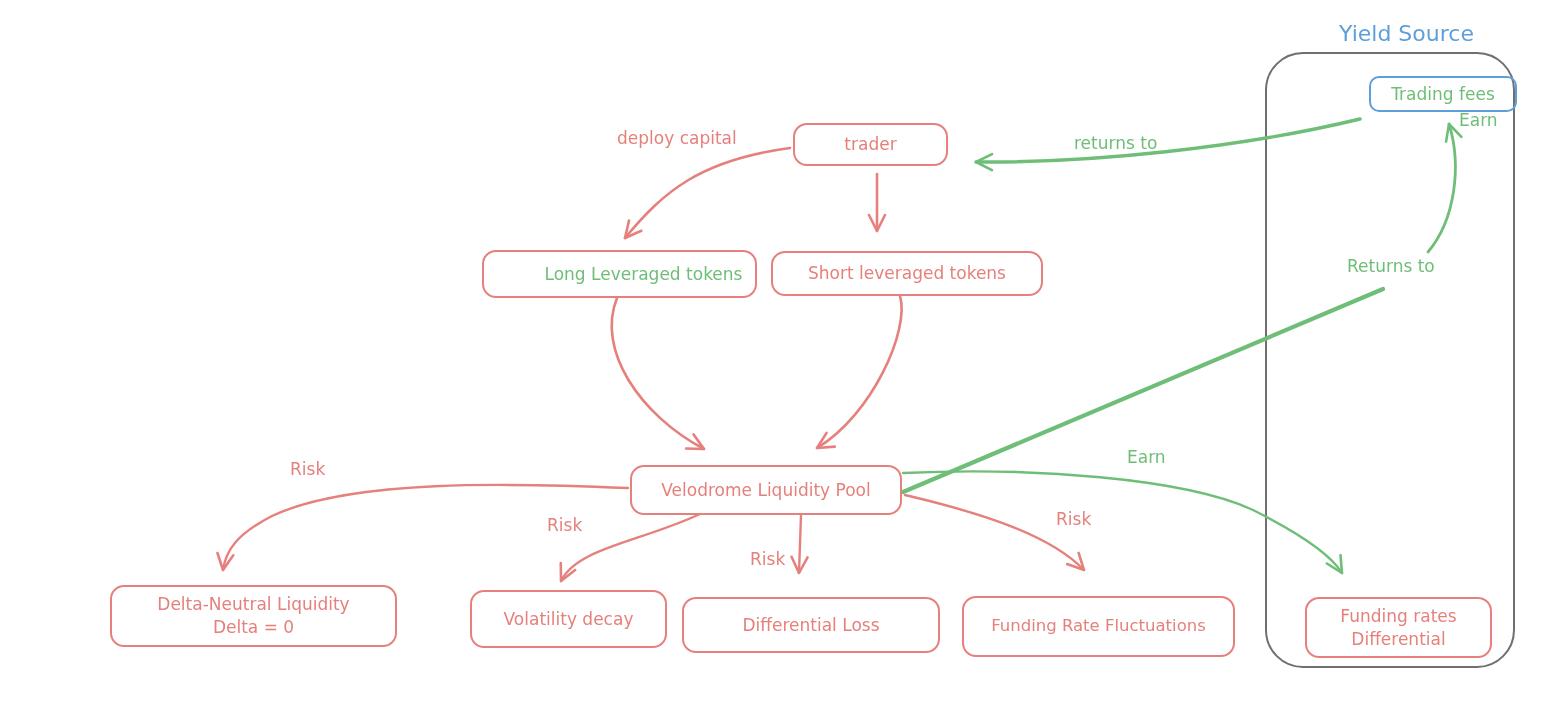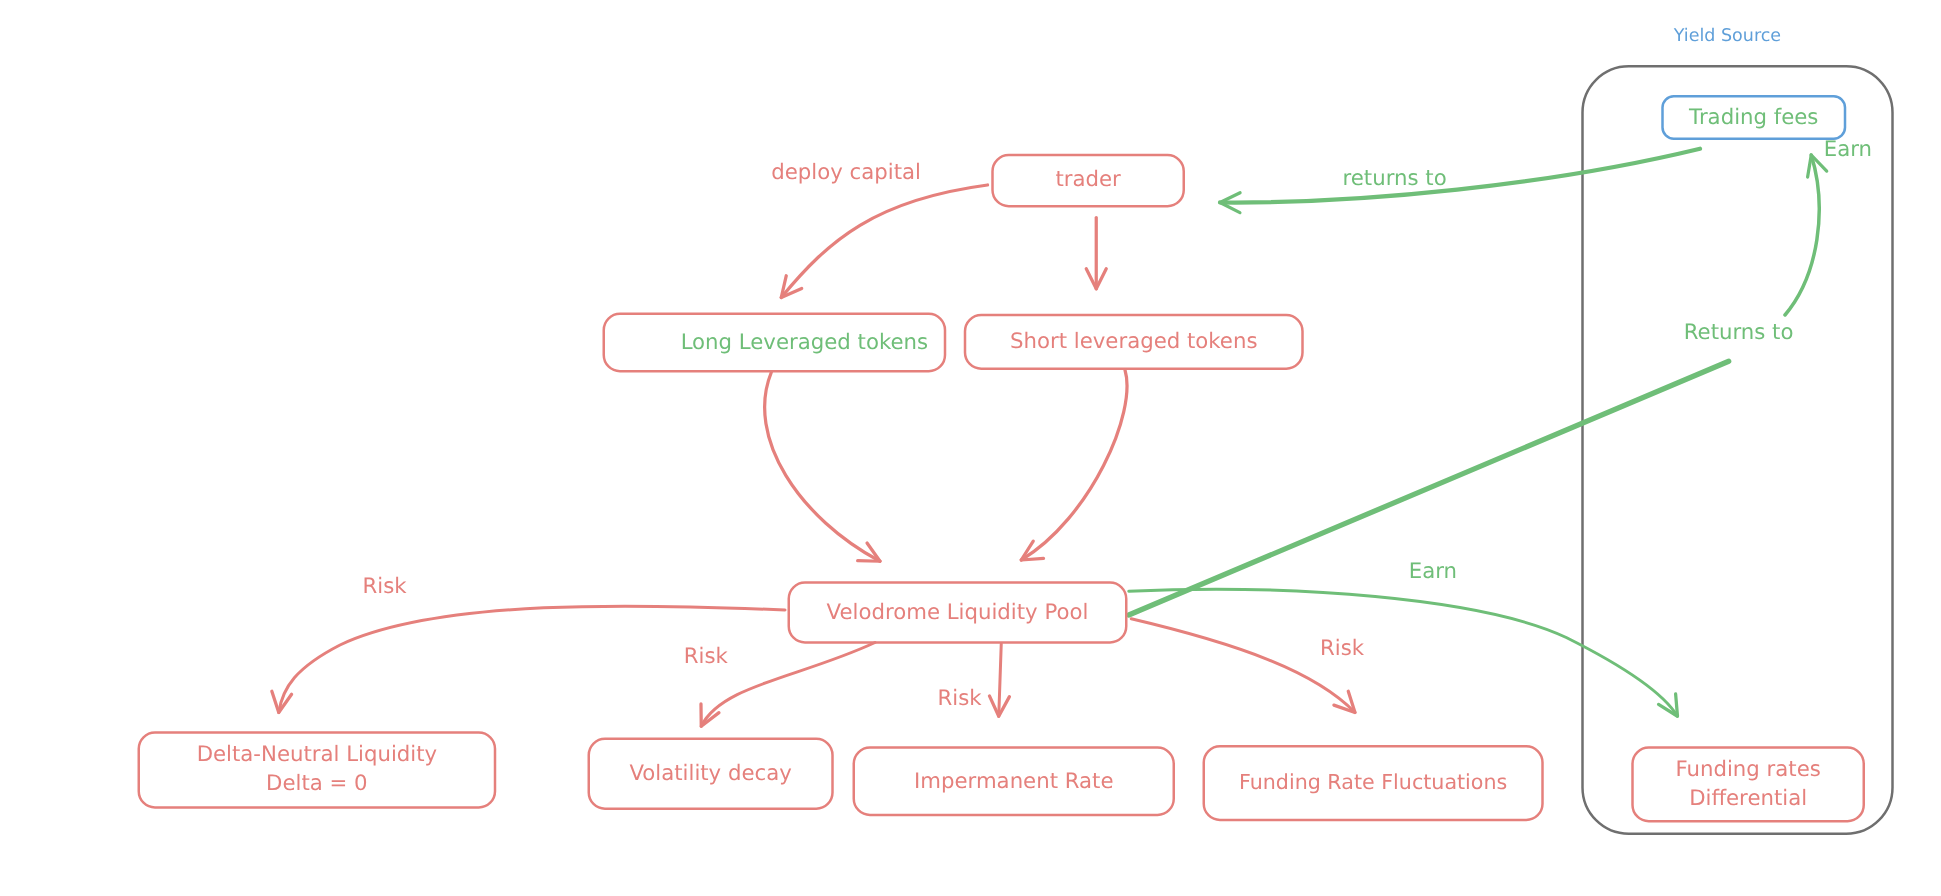--- a/index.html
+++ b/index.html
@@ -39,33 +39,33 @@
     display: flex;
     flex-direction: column;
     align-items: center;
     justify-content: center;
     color: var(--red);
     font-size: 17px;
     white-space: nowrap;
     z-index: 3;
     line-height: 1.35;
   }
-  .node.border-blue { border-color: var(--blue); border-radius: 10px; }
+  .node.border-blue { border-color: var(--blue); border-radius: 10px; margin-left: 40px; }
   .node .text-green { color: var(--green); }
   .edge-label {
     position: absolute;
     font-size: 17px;
     white-space: nowrap;
     z-index: 4;
   }
   .lbl-red { color: var(--red); }
   .lbl-green { color: var(--green); }
   .yield-title {
     position: absolute;
-    font-size: 14px;
+    font-size: 22px;
     color: var(--blue);
     white-space: nowrap;
     z-index: 4;
   }
 </style>
 </head>
 <body>
 
 <div class="canvas">
 
@@ -116,21 +116,21 @@
   <div class="node" style="left:110px; top:585px; width:287px; height:62px;">
     <span>Delta-Neutral Liquidity</span>
     <span>Delta = 0</span>
   </div>
 
   <div class="node" style="left:470px; top:590px; width:197px; height:58px;">
     <span>Volatility decay</span>
   </div>
 
   <div class="node" style="left:682px; top:597px; width:258px; height:56px;">
-    <span>Impermanent Rate</span>
+    <span>Differential Loss</span>
   </div>
 
   <div class="node" style="left:962px; top:596px; width:273px; height:61px; font-size:16.5px;text-align:center;">
     <span>Funding Rate Fluctuations</span>
   </div>
 
   <div class="node border-blue" style="left:1329px; top:76px; width:148px; height:36px;">
     <span class="text-green">Trading fees</span>
   </div>
 

